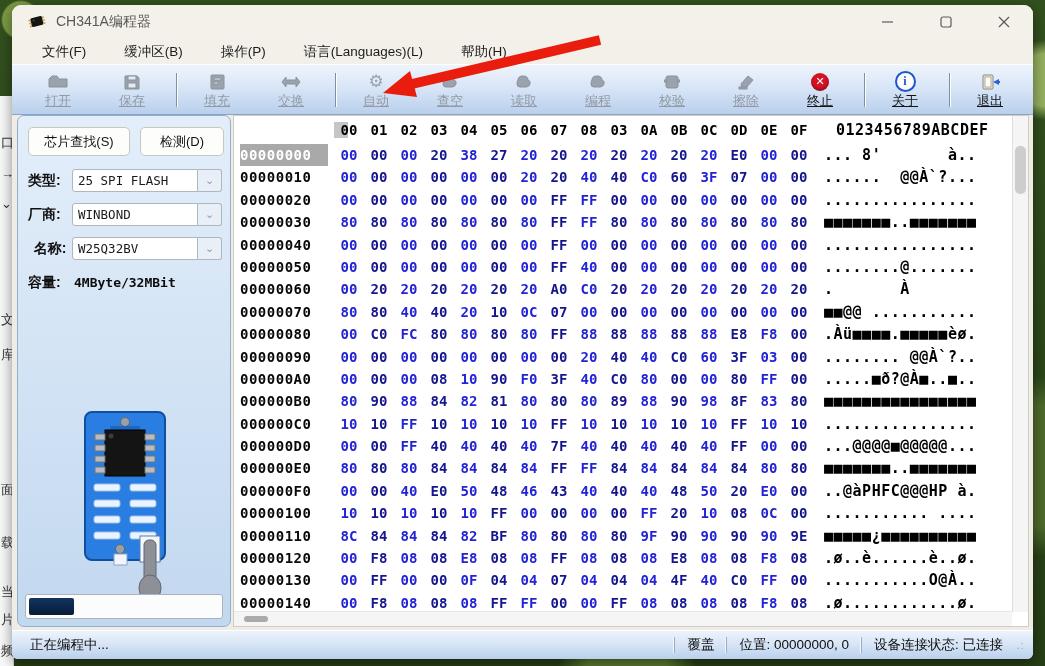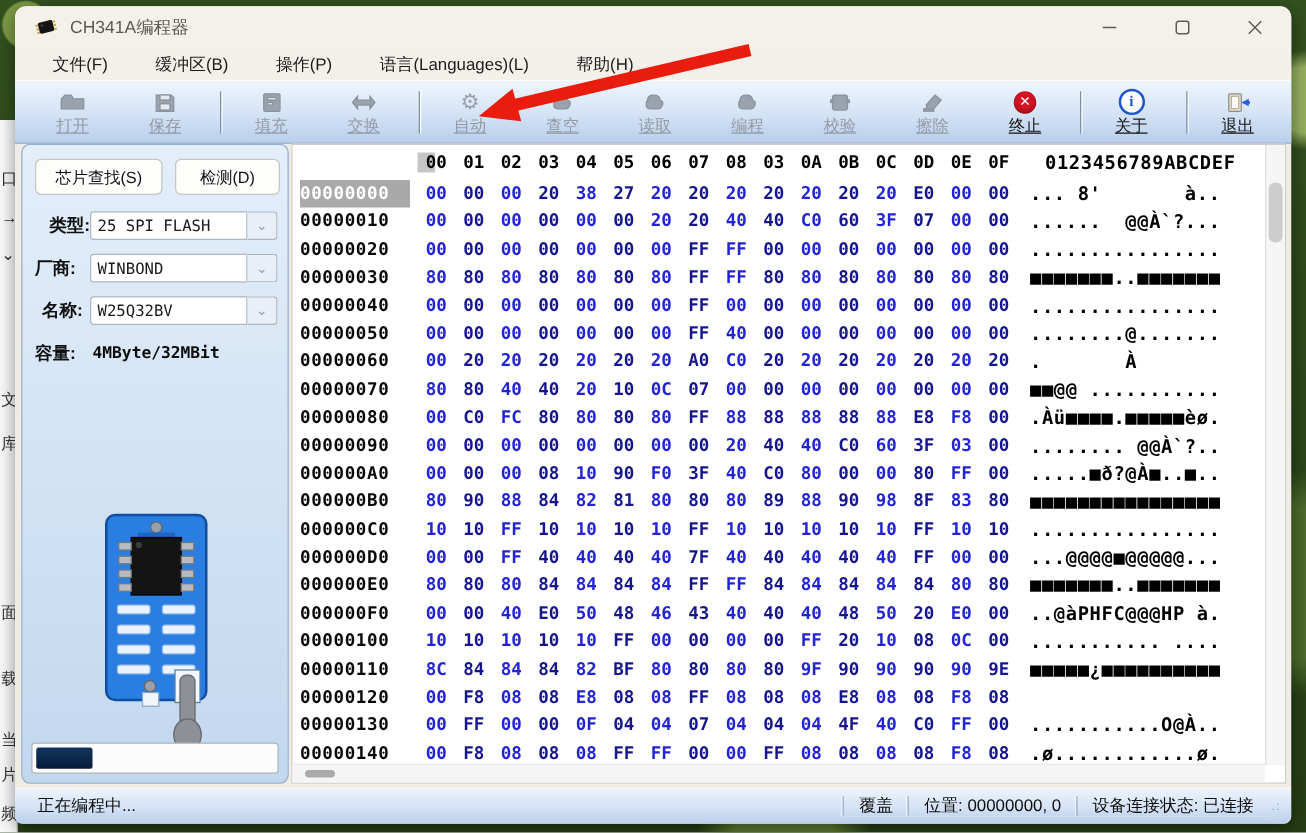--- a/index.html
+++ b/index.html
@@ -264,21 +264,21 @@
           </svg>
         </span>
       <span class="tb-label">退出</span>
     </div>
   </div>
 
   <div class="chip-panel">
     <div class="panel-btn btn-find">芯片查找(S)</div>
     <div class="panel-btn btn-detect">检测(D)</div>
 
-    <div class="field-row" style="top:52px;text-align:right;">
+    <div class="field-row" style="top:52px;">
       <span class="field-label">类型:</span>
       <span class="combo">25 SPI FLASH</span>
       <span class="combo-arrow">⌄</span>
     </div>
     <div class="field-row" style="top:86px;">
       <span class="field-label">厂商:</span>
       <span class="combo">WINBOND</span>
       <span class="combo-arrow">⌄</span>
     </div>
     <div class="field-row" style="top:120px;text-align:center;">
@@ -763,20 +763,21 @@
             <span class="hex-byte odd">FF</span>
             <span class="hex-byte even">08</span>
             <span class="hex-byte odd">08</span>
             <span class="hex-byte even">08</span>
             <span class="hex-byte odd">E8</span>
             <span class="hex-byte even">08</span>
             <span class="hex-byte odd">08</span>
             <span class="hex-byte even">F8</span>
             <span class="hex-byte odd">08</span>
           </span>
+          <span class="hex-ascii">.ø..è......è..ø.</span>
         </div>
         <div class="hex-row">
           <span class="hex-addr">00000130</span>
           <span class="hex-bytes">
             <span class="hex-byte even">00</span>
             <span class="hex-byte odd">FF</span>
             <span class="hex-byte even">00</span>
             <span class="hex-byte odd">00</span>
             <span class="hex-byte even">0F</span>
             <span class="hex-byte odd">04</span>

